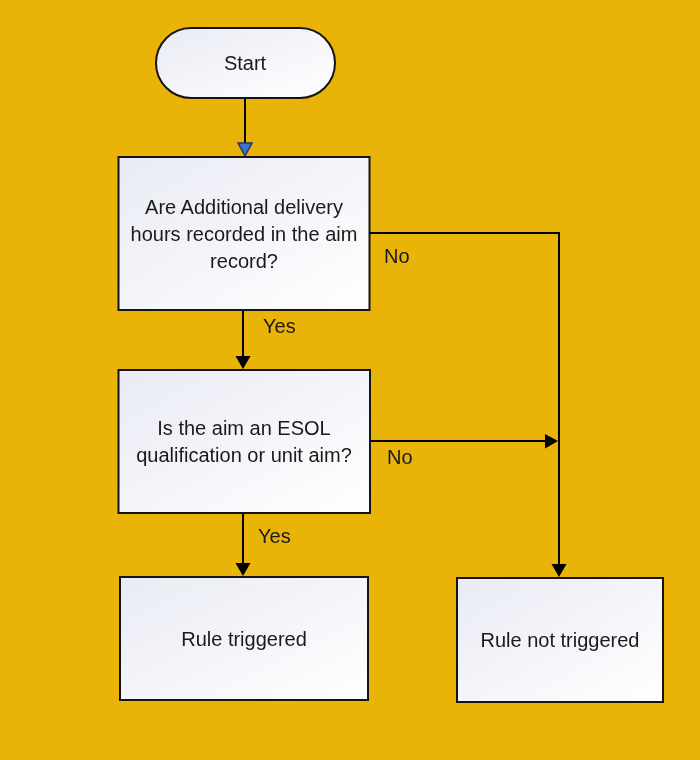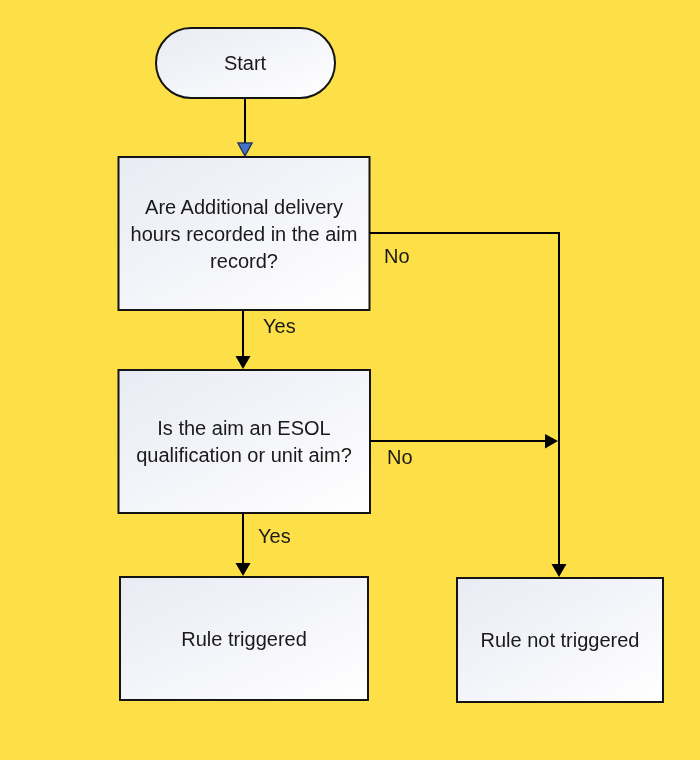--- a/index.html
+++ b/index.html
@@ -1,20 +1,20 @@
 <!DOCTYPE html>
 <html><head>
 <meta charset="utf-8">
 <style>
   html, body { margin: 0; padding: 0; background: #ffffff; }
   #stage {
     position: relative;
     width: 700px;
     height: 760px;
-    background: #fde047;
+    background: #eab308;
     font-family: "Liberation Sans", sans-serif;
     overflow: hidden;
   }
   svg { display: block; }
   .node-shape {
     stroke: #141414;
     stroke-width: 2;
     fill: url(#nodeGrad);
   }
   .connector {

